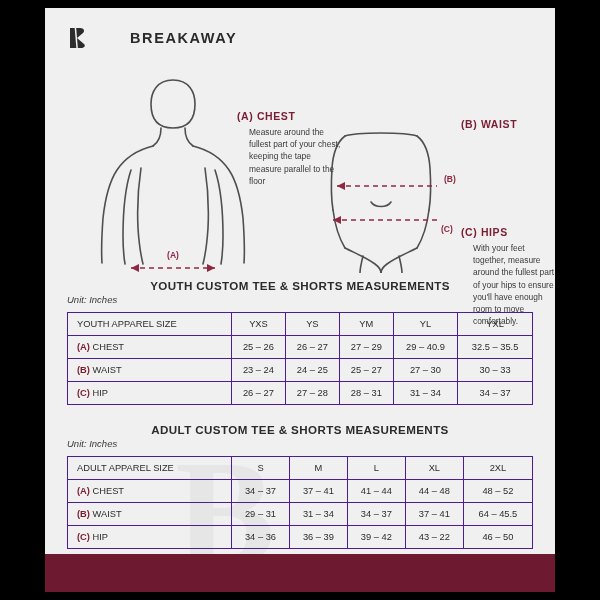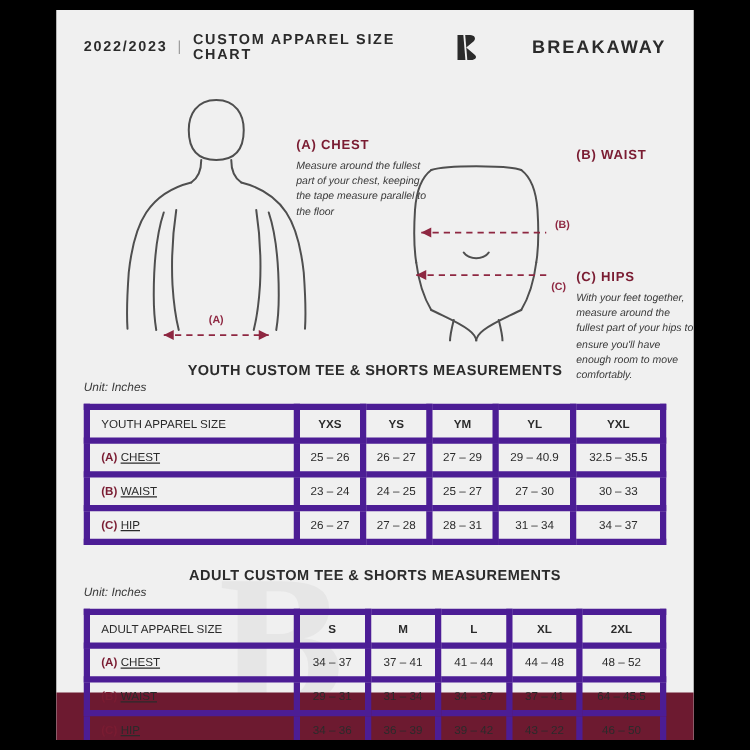--- a/index.html
+++ b/index.html
@@ -92,31 +92,31 @@
   }
   .callout .title {
     font-size: 10.5px;
     font-weight: bold;
     letter-spacing: 0.6px;
     color: #7a1c32;
     margin-bottom: 4px;
   }
   .callout .body {
     font-size: 8.4px;
-    font-style: italic;
     line-height: 1.45;
     color: #3a3a3a;
+    margin-left: 12px;
   }
   #callout-chest { left: 192px; top: 52px; width: 104px; }
   #callout-waist { left: 416px; top: 60px; width: 96px; }
-  #callout-hips  { left: 416px; top: 158px; width: 96px; }
+  #callout-hips  { left: 416px; top: 168px; width: 96px; }
 
   
   .section {
-    margin-top: 17px;
+    margin-top: 6px;
     padding: 0 22px;
   }
   .section-title {
     text-align: center;
     font-size: 11.6px;
     font-weight: bold;
     letter-spacing: 0.4px;
     color: #2b2b2b;
     margin-bottom: 2px;
   }
@@ -126,43 +126,42 @@
     font-style: italic;
     color: #3a3a3a;
     margin-bottom: 7px;
   }
   table {
     width: 100%;
     border-collapse: collapse;
     background: transparent;
   }
   th, td {
-    border: 5px solid #4c1d95;
+    border: 1px solid #4c1d95;
     font-size: 9.3px;
     color: #2b2b2b;
     padding: 6px 4px;
     text-align: center;
     font-weight: normal;
   }
   th.rowhead, td.rowhead {
     text-align: left;
     padding-left: 9px;
     width: 150px;
   }
   th.rowhead { font-size: 9.3px; }
   td.rowhead .code {
     color: #7a1c32;
     font-weight: bold;
   }
   td.rowhead .lbl {
     color: #2b2b2b;
-    text-decoration: underline;
   }
   th.colhead {
-    font-weight: bold;
+    font-weight: normal;
   }
 
   
   .footer-band {
     position: absolute;
     left: 0;
     bottom: 0;
     width: 100%;
     height: 38px;
     background: #6d1a30;
@@ -170,25 +169,20 @@
 </style>
 </head>
 <body>
 
 <div class="page">
   <div class="watermark">B</div>
 
   <div class="content">
 
     <div class="header">
-      <div class="header-left">
-        <span>2022/2023</span>
-        <span class="sep">|</span>
-        <span>CUSTOM APPAREL SIZE CHART</span>
-      </div>
       <div class="brand">
         <span class="brand-mark">
           <svg width="20" height="24" viewBox="0 0 20 24">
             <path d="M3 2 L13 2 C17 2 18 5 16 7 L10 12 L17 18 C19 20 17 22 14 22 L3 22 Z" fill="#2b2b2b"></path>
             <path d="M7.5 0 L9.5 24 L11 24 L9 0 Z" fill="#f0f0f0"></path>
           </svg>
         </span>
         <span class="brand-name">BREAKAWAY</span>
       </div>
     </div>

